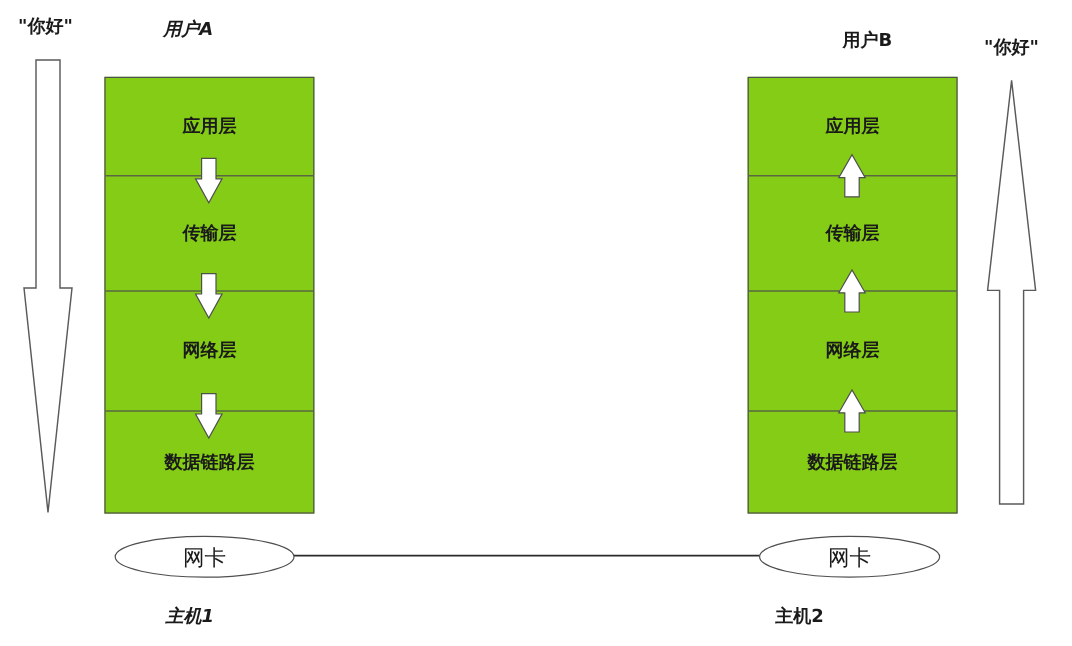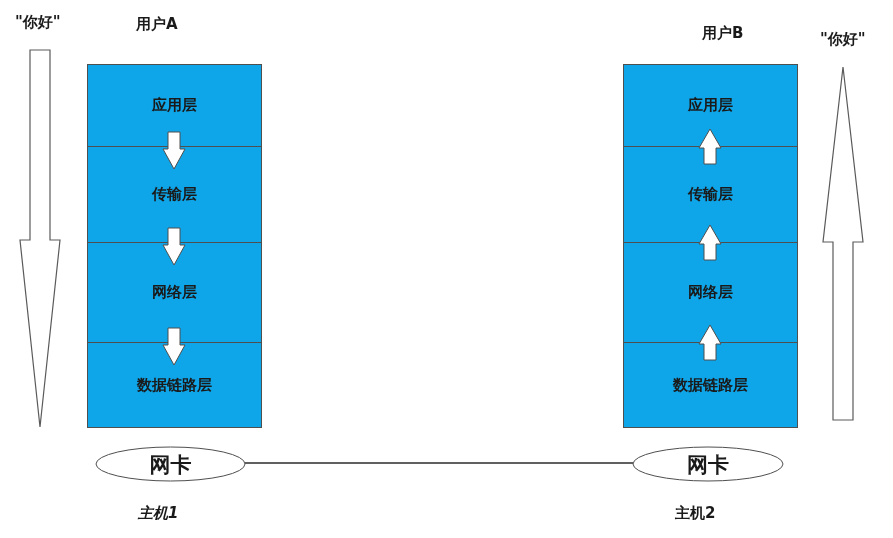--- a/index.html
+++ b/index.html
@@ -27,59 +27,59 @@
   }
   .label {
     position: absolute;
     font-size: 15px;
     font-weight: 600;
     white-space: nowrap;
     z-index: 3;
     line-height: 19px;
   }
   .label-message-left  { left: 15px;  top: 13px; }
-  .label-user-a        { left: 136px; top: 15px; }
+  .label-user-a        { left: 136px; top: 15px; font-style: italic; }
   .label-user-b        { left: 702px; top: 24px; }
   .label-message-right { left: 820px; top: 30px; }
   .label-host1         { left: 138px; top: 504px; font-style: italic; }
-  .label-host2         { left: 675px; top: 504px; }
+  .label-host2         { left: 646px; top: 504px; }
 
   .stack {
     position: absolute;
     top: 64px;
     width: 175px;
     height: 364px;
     border: 1px solid #4f4f4f;
     box-sizing: border-box;
     display: grid;
     grid-template-rows: 82px 96px 100px auto;
     z-index: 1;
-    background: #0ea5e9;
+    background: #84cc16;
   }
   .stack-left  { left: 87px; }
   .stack-right { left: 623px; }
   .cell {
     border-bottom: 1px solid #4f4f4f;
     display: flex;
     align-items: center;
     justify-content: center;
     font-size: 15px;
     font-weight: 600;
   }
   .cell:last-child { border-bottom: none; }
 
   .nic-label {
     position: absolute;
     top: 448px;
     height: 33px;
     display: flex;
     align-items: center;
     justify-content: center;
-    font-size: 21px;
-    font-weight: 700;
+    font-size: 18px;
+    font-weight: 400;
     z-index: 3;
   }
   .nic-label-left  { left: 96px;  width: 149px; }
   .nic-label-right { left: 633px; width: 150px; }
 
   svg .outline {
     fill: #ffffff;
     stroke: #5a5a5a;
     stroke-width: 1.2;
   }

